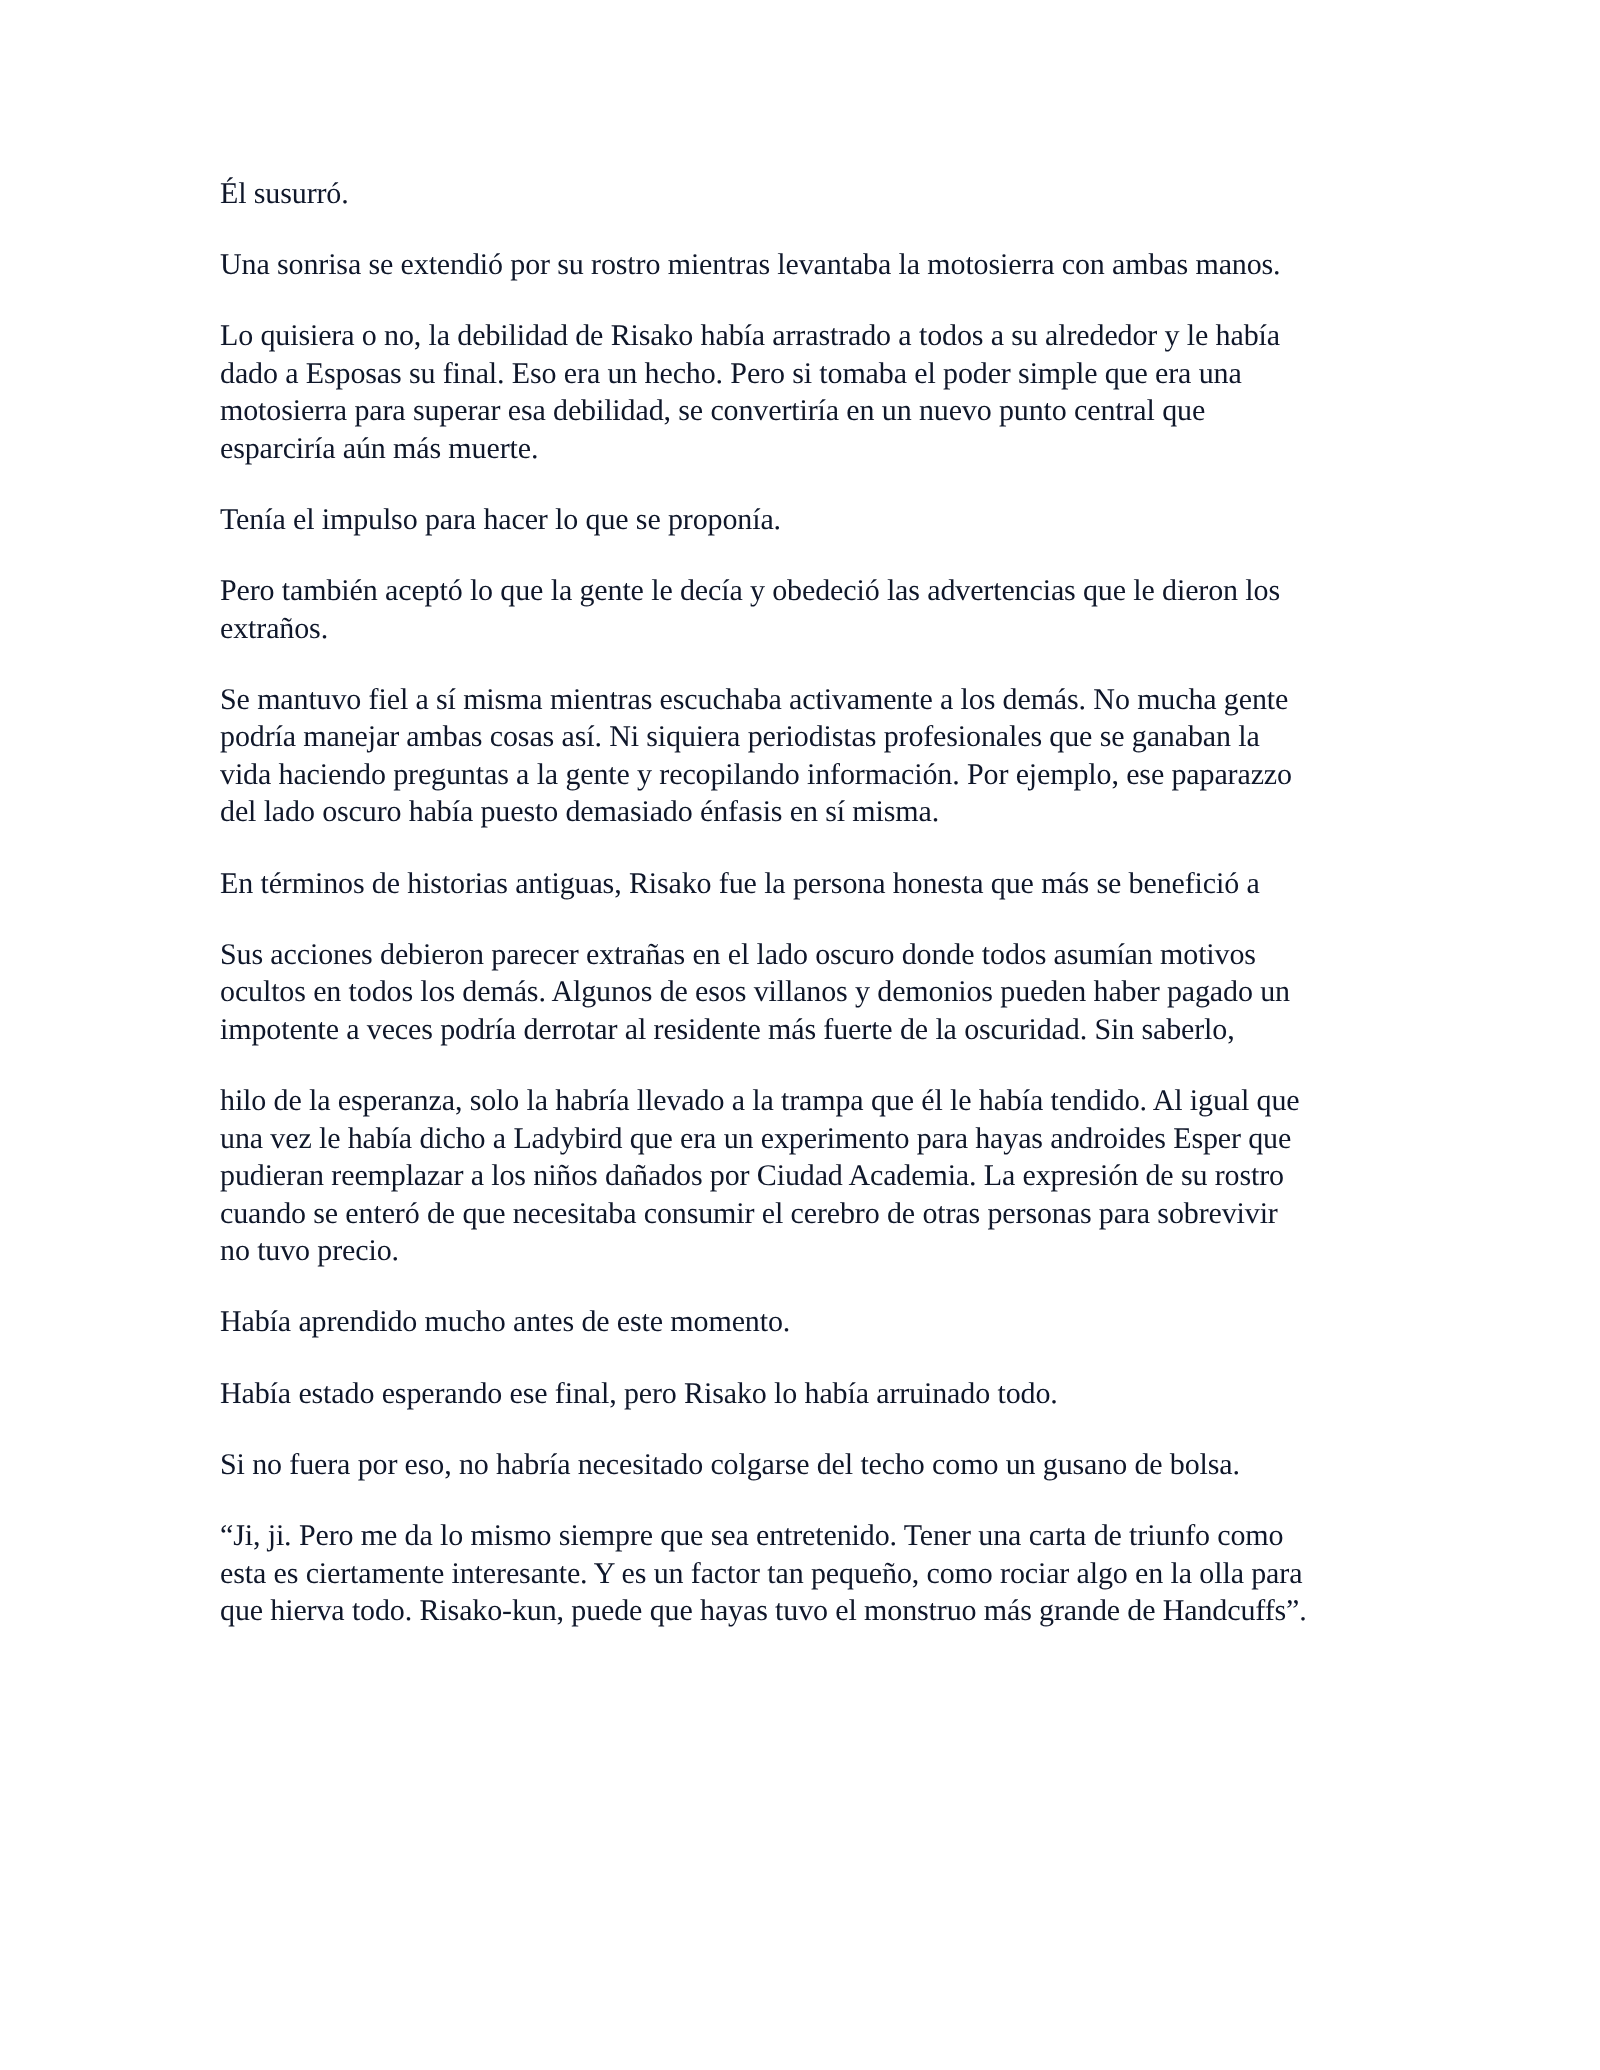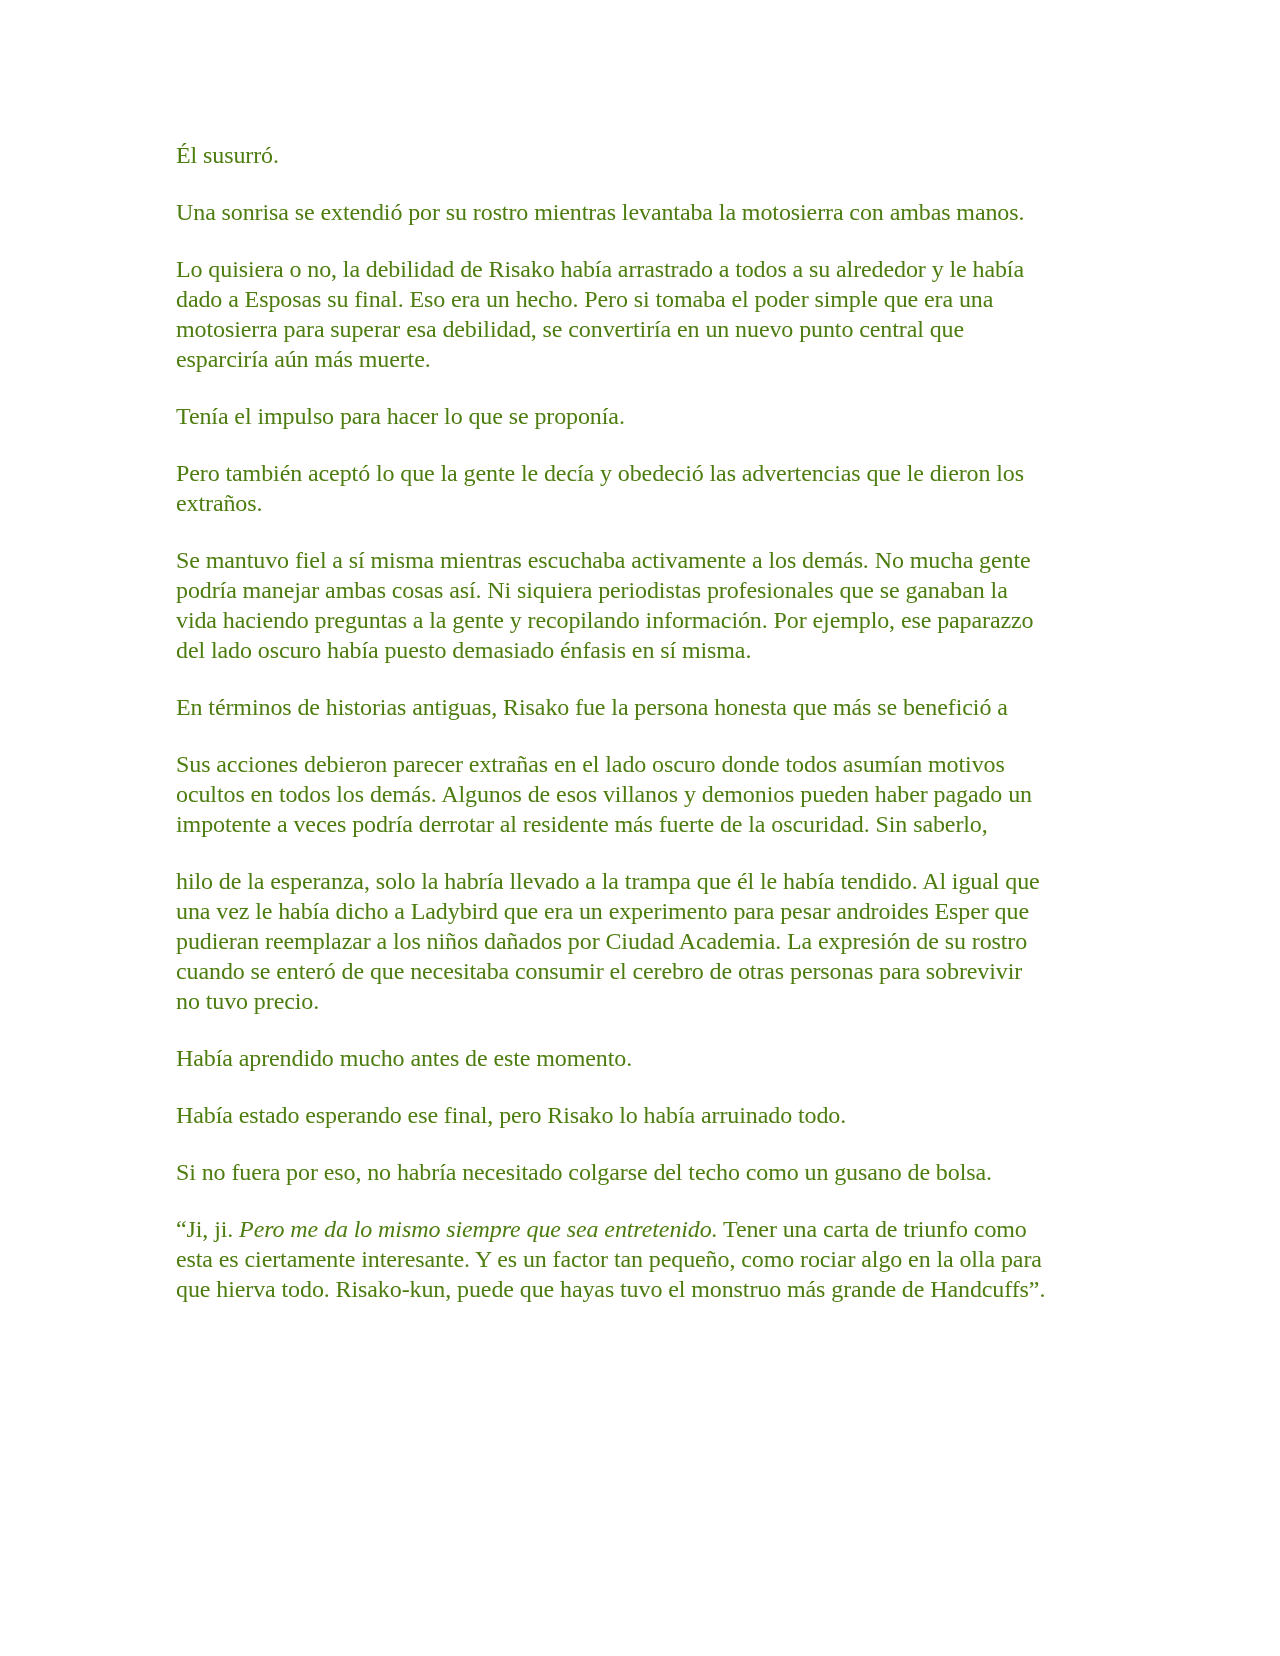--- a/index.html
+++ b/index.html
@@ -7,42 +7,41 @@
     padding: 0;
     background: #ffffff;
   }
   .page {
     position: relative;
     width: 1280px;
     height: 1656px;
     background: #ffffff;
     overflow: hidden;
     font-family: "Liberation Serif", "DejaVu Serif", serif;
-    color: #4d7c0f;
+    color: #0f172a;
   }
   .content {
     position: absolute;
     top: 140px;
     left: 176px;
     width: 940px;
   }
   .paragraph {
     margin: 0 0 27px 0;
   }
   .line {
     font-size: 24px;
     line-height: 30px;
     white-space: nowrap;
     letter-spacing: -0.1px;
   }
   .run {
     font-style: normal;
   }
   .run.italic {
-    font-style: italic;
   }
 </style>
 </head>
 <body>
 
 <div class="page">
   <div class="content" id="content">
       <div class="paragraph">
         <div class="line"><span class="run">Él susurró.</span></div>
       </div>
@@ -71,21 +70,21 @@
       <div class="paragraph">
         <div class="line"><span class="run">En términos de historias antiguas, Risako fue la persona honesta que más se benefició a</span></div>
       </div>
       <div class="paragraph">
         <div class="line"><span class="run">Sus acciones debieron parecer extrañas en el lado oscuro donde todos asumían motivos</span></div>
         <div class="line"><span class="run">ocultos en todos los demás. Algunos de esos villanos y demonios pueden haber pagado un</span></div>
         <div class="line"><span class="run">impotente a veces podría derrotar al residente más fuerte de la oscuridad. Sin saberlo,</span></div>
       </div>
       <div class="paragraph">
         <div class="line"><span class="run">hilo de la esperanza, solo la habría llevado a la trampa que él le había tendido. Al igual que</span></div>
-        <div class="line"><span class="run">una vez le había dicho a Ladybird que era un experimento para pesar androides Esper que</span></div>
+        <div class="line"><span class="run">una vez le había dicho a Ladybird que era un experimento para hayas androides Esper que</span></div>
         <div class="line"><span class="run">pudieran reemplazar a los niños dañados por Ciudad Academia. La expresión de su rostro</span></div>
         <div class="line"><span class="run">cuando se enteró de que necesitaba consumir el cerebro de otras personas para sobrevivir</span></div>
         <div class="line"><span class="run">no tuvo precio.</span></div>
       </div>
       <div class="paragraph">
         <div class="line"><span class="run">Había aprendido mucho antes de este momento.</span></div>
       </div>
       <div class="paragraph">
         <div class="line"><span class="run">Había estado esperando ese final, pero Risako lo había arruinado todo.</span></div>
       </div>

